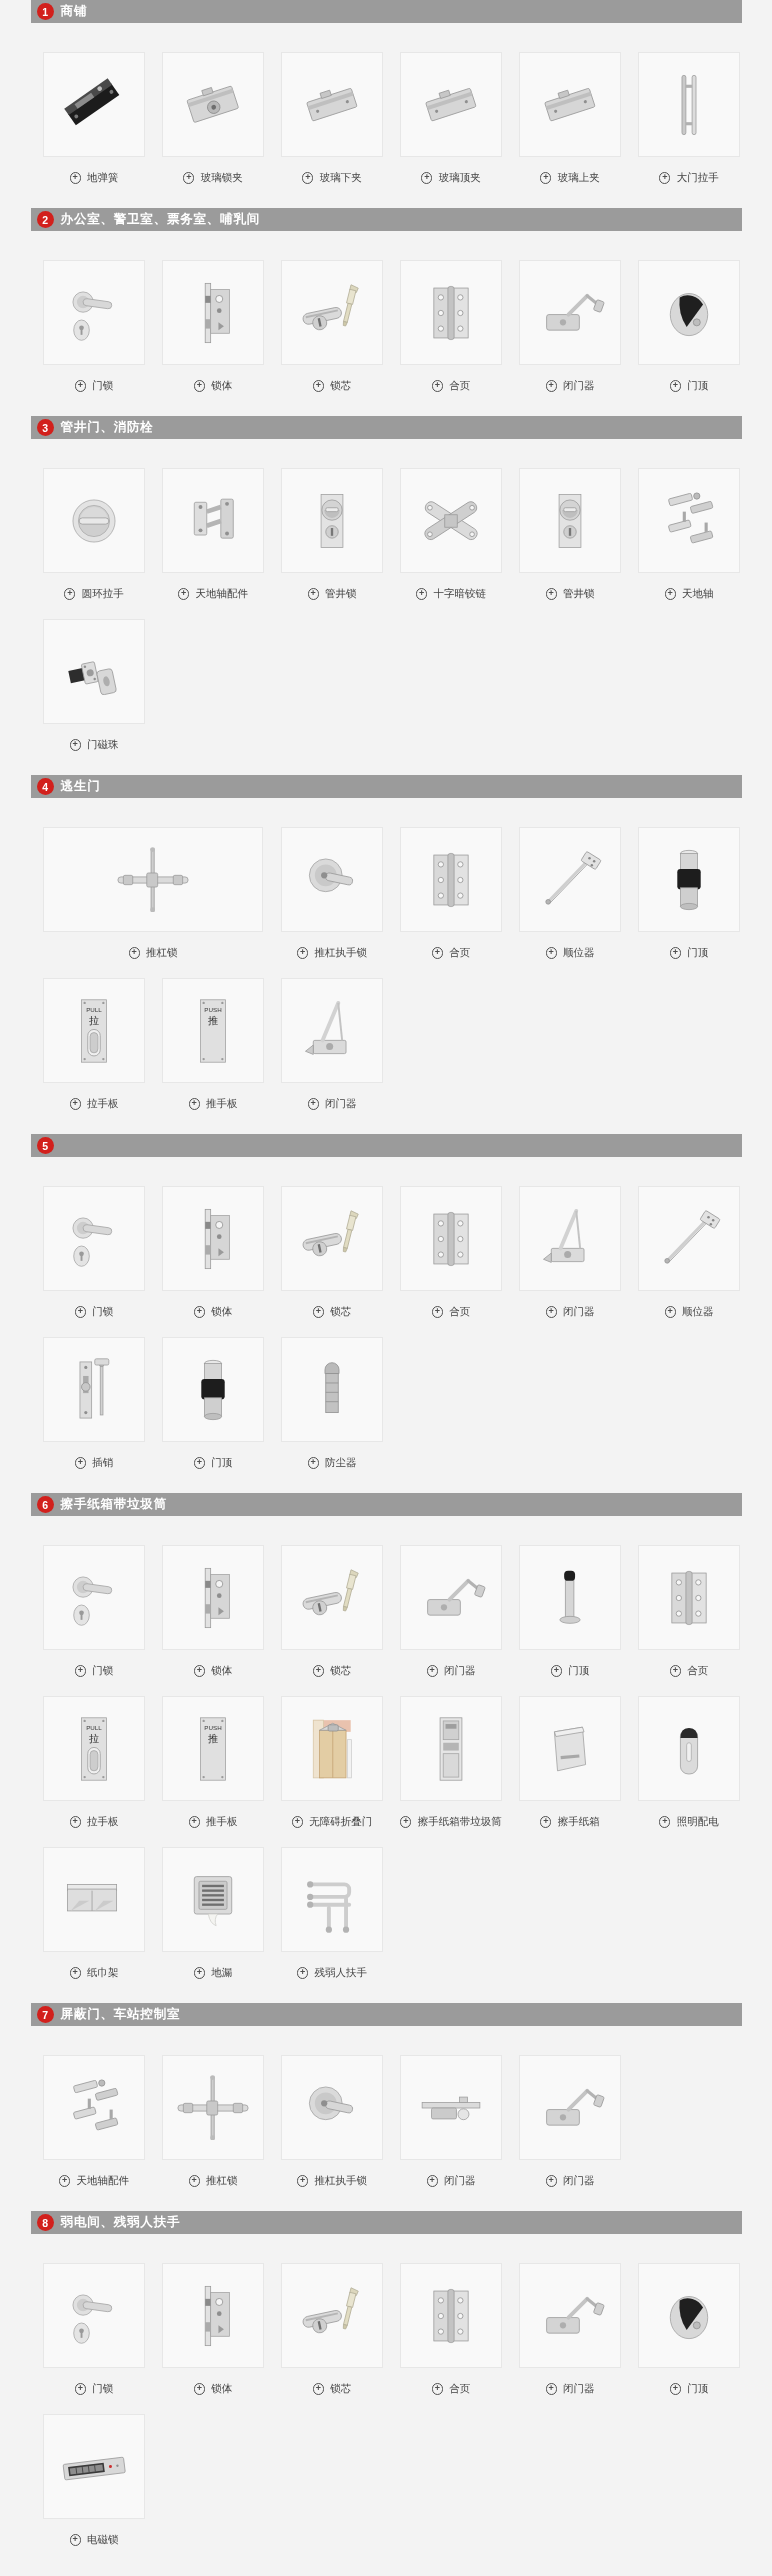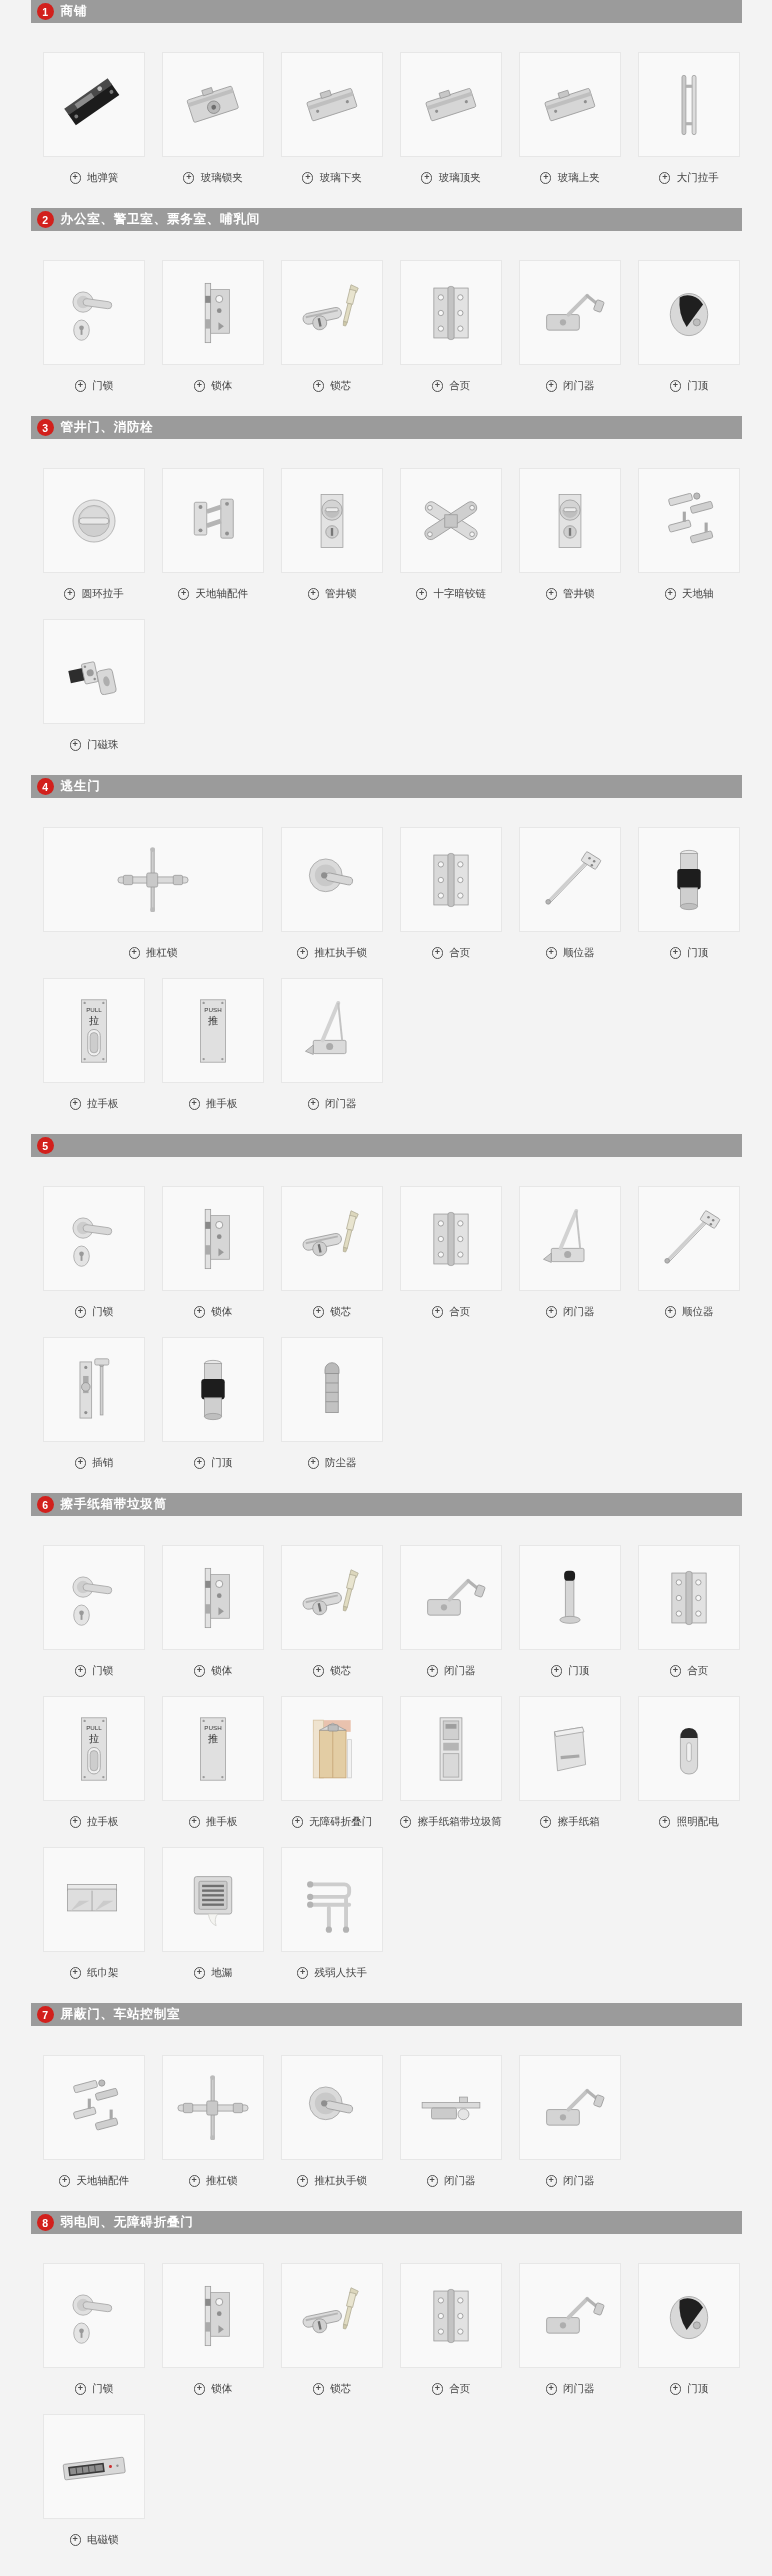--- a/index.html
+++ b/index.html
@@ -1202,21 +1202,21 @@
               <span class="plus">+</span>
               <span class="plabel-text">闭门器</span>
             </div>
           </div>
         </div>
       </div>
     </section>
     <section class="section">
       <div class="sec-bar">
         <div class="badge">8</div>
-        <div class="sec-title">弱电间、无障碍折叠门</div>
+        <div class="sec-title">弱电间、残弱人扶手</div>
       </div>
       <div class="sec-body">
         <div class="row">
           <div class="cell">
             <div class="card">
               <div>
                 <svg viewBox="0 0 100 100">
                   <circle cx="36" cy="36" r="13" fill="#e0e0e0" stroke="#a5a5a5"></circle>
                   <circle cx="36" cy="36" r="8" fill="#cdcdcd"></circle>
                   <rect x="36" y="31" width="37" height="9" rx="4.5" fill="#d8d8d8" stroke="#a5a5a5" transform="rotate(8 36 36)"></rect>

